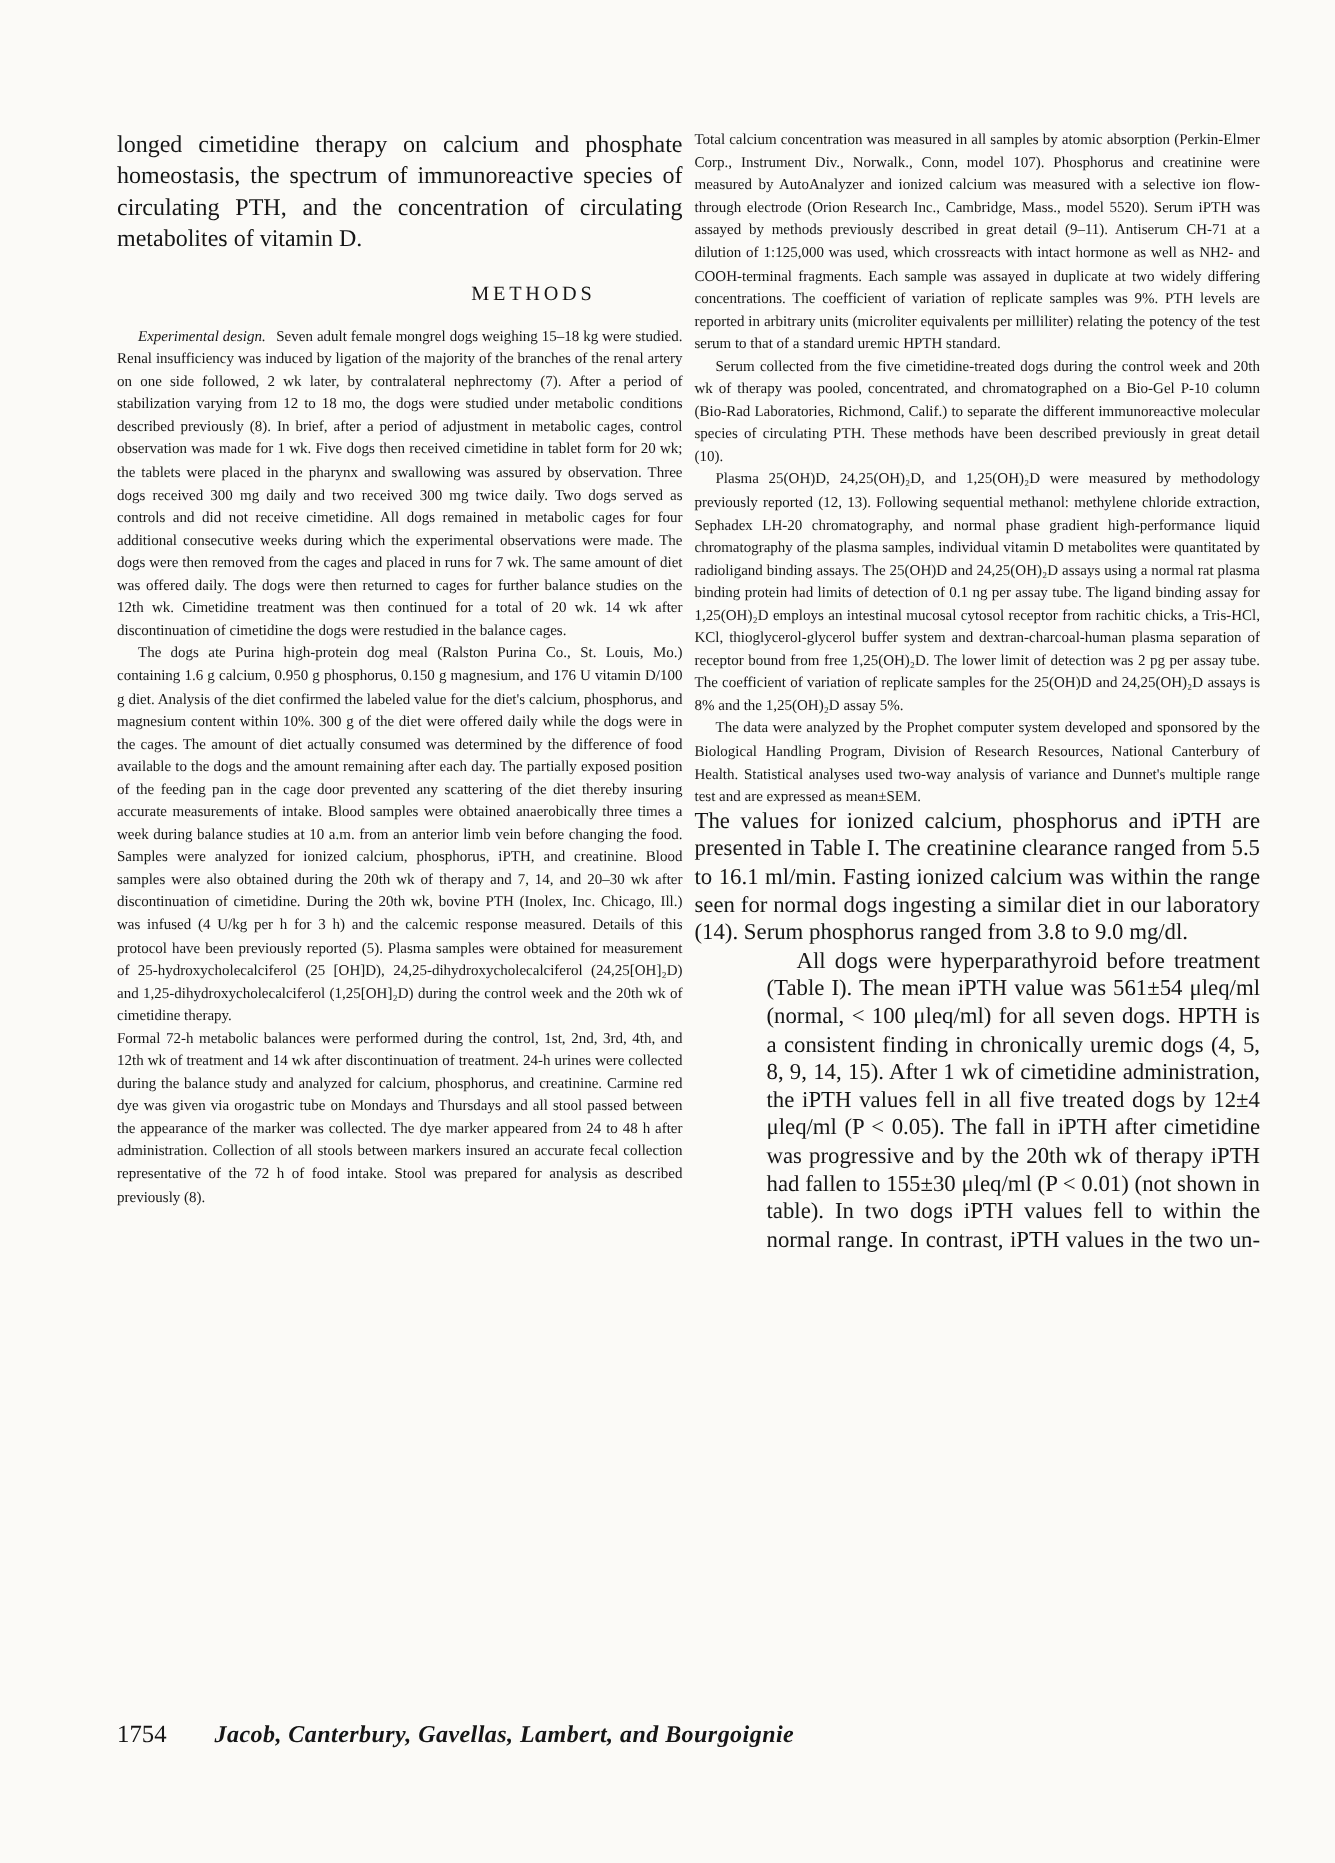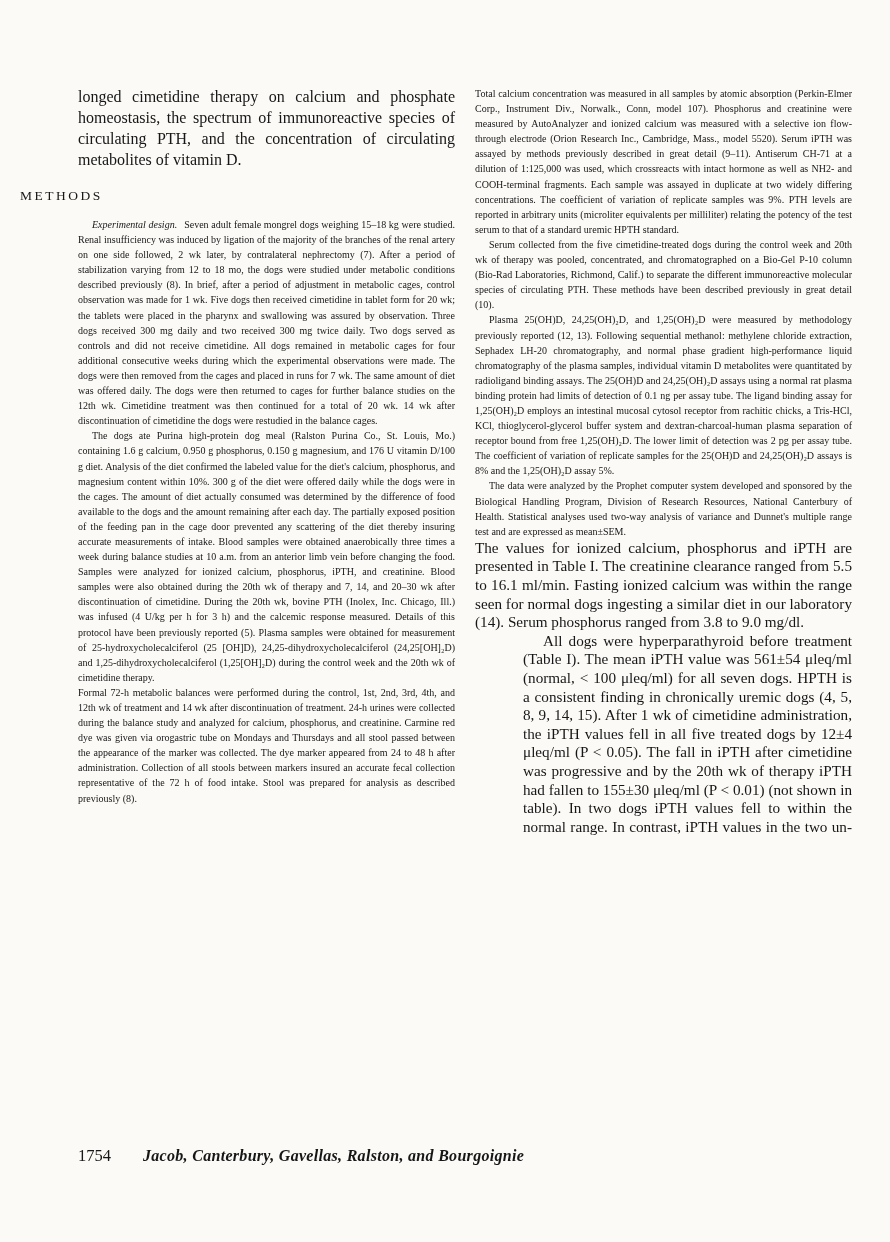--- a/index.html
+++ b/index.html
@@ -15,21 +15,21 @@
     background: #fbfaf7;
     overflow: hidden;
     margin: 0 auto;
   }
   .columns {
     position: absolute;
     top: 86px;
     left: 78px;
     width: 774px;
     display: flex;
-    gap: 20px;
+    gap: 8px;
   }
   .col { width: 377px; }
 
   
   .body-lg {
     font-size: 16px;
     line-height: 21px;
     text-align: justify;
     margin: 0;
   }
@@ -47,21 +47,21 @@
     line-height: 15.1px;
     text-align: justify;
     margin: 0;
   }
   .indent { text-indent: 14px; }
   .indent-lg { text-indent: 20px; }
 
   .section-heading {
     font-size: 13.5px;
     letter-spacing: 2.5px;
-    text-align: left;
+    text-align: right;
     font-weight: 400;
     margin: 18px 0 13px 0;
     position: relative;
     left: -58px;
   }
   .section-heading.results-pos {
     left: -80px;
     font-size: 15px;
     margin: 22px 0 15px 0;
   }
@@ -123,16 +123,16 @@
 
       <p class="results-body">The values for ionized calcium, phosphorus and iPTH are presented in Table I. The creatinine clearance ranged from 5.5 to 16.1 ml/min. Fasting ionized calcium was within the range seen for normal dogs ingesting a similar diet in our laboratory (14). Serum phosphorus ranged from 3.8 to 9.0 mg/dl.</p>
 
       <p class="results-body indent-lg hyph-cont">All dogs were hyperparathyroid before treatment (Table I). The mean iPTH value was 561±54 μleq/ml (normal, &lt; 100 μleq/ml) for all seven dogs. HPTH is a consistent finding in chronically uremic dogs (4, 5, 8, 9, 14, 15). After 1 wk of cimetidine administration, the iPTH values fell in all five treated dogs by 12±4 μleq/ml (P &lt; 0.05). The fall in iPTH after cimetidine was progressive and by the 20th wk of therapy iPTH had fallen to 155±30 μleq/ml (P &lt; 0.01) (not shown in table). In two dogs iPTH values fell to within the normal range. In contrast, iPTH values in the two un-</p>
     </div>
 
   </div>
 
   <div class="footer">
     <span class="page-number">1754</span>
-    <span class="footer-authors">Jacob, Canterbury, Gavellas, Ralston, and Bourgoignie</span>
+    <span class="footer-authors">Jacob, Canterbury, Gavellas, Lambert, and Bourgoignie</span>
   </div>
 
 </div>
 
 </body></html>

